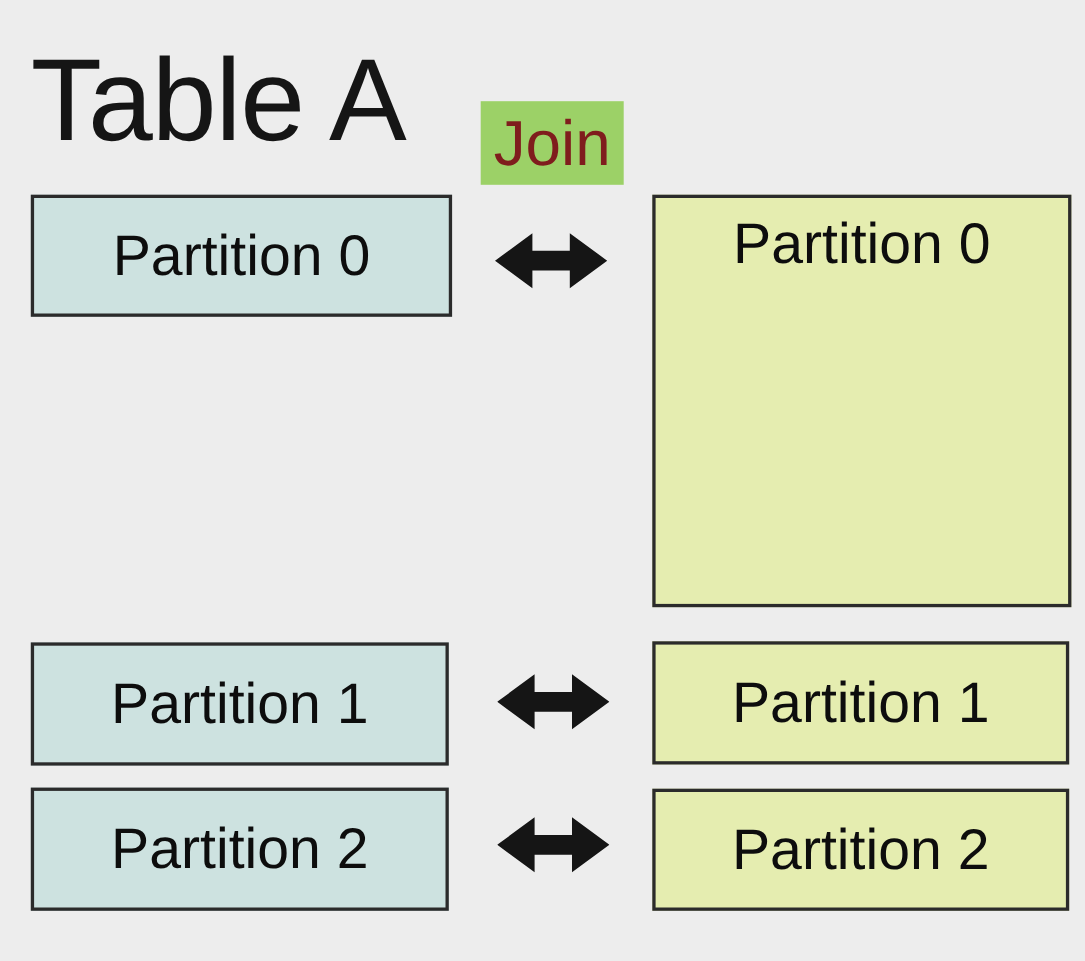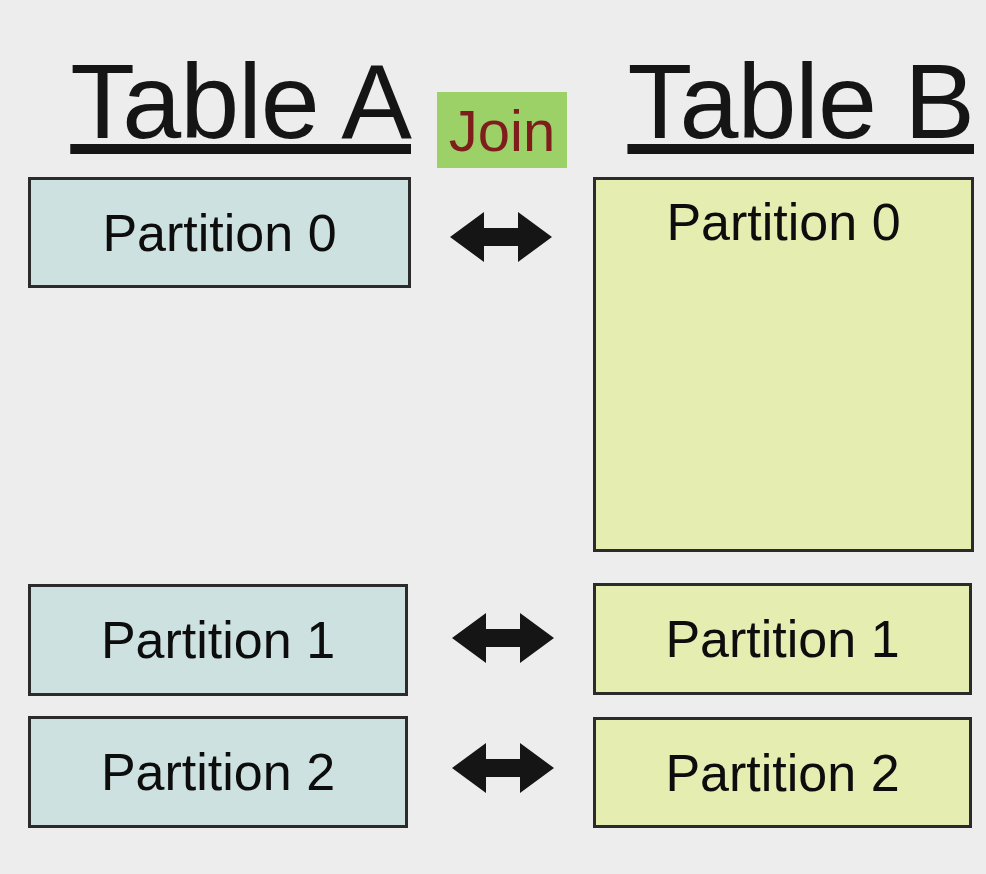--- a/index.html
+++ b/index.html
@@ -18,28 +18,27 @@
   }
   .canvas{
     position:relative;
     width:986px;
     height:874px;
     background:var(--bg);
     overflow:hidden;
   }
   .title{
     position:absolute;
-    top:48px;
+    top:38px;
     line-height:1;
     font-size:106px;
     letter-spacing:-1px;
-    text-align:right;
+    text-align:left;
     color:var(--ink);
     white-space:nowrap;
-    text-decoration:underline;
   }
   .title-a{left:28px;width:383px;}
   .title-b{left:593px;width:381px;}
   .join-badge{
     position:absolute;
     left:437px;top:92px;
     width:130px;height:76px;
     background:var(--join-fill);
     display:flex;align-items:center;justify-content:center;
     font-size:58px;
@@ -77,21 +76,20 @@
 </style>
 </head>
 <body>
 
 <div class="canvas">
 
   <div class="title title-a">Table A</div>
 
   <div class="join-badge">Join</div>
 
-  <div class="title title-b">Table B</div>
 
   <div class="pbox col-a p0a">
     <span>Partition 0</span>
   </div>
 
   <div class="pbox col-b p0b">
     <span>Partition 0</span>
   </div>
 
   <div class="arrow a0">

